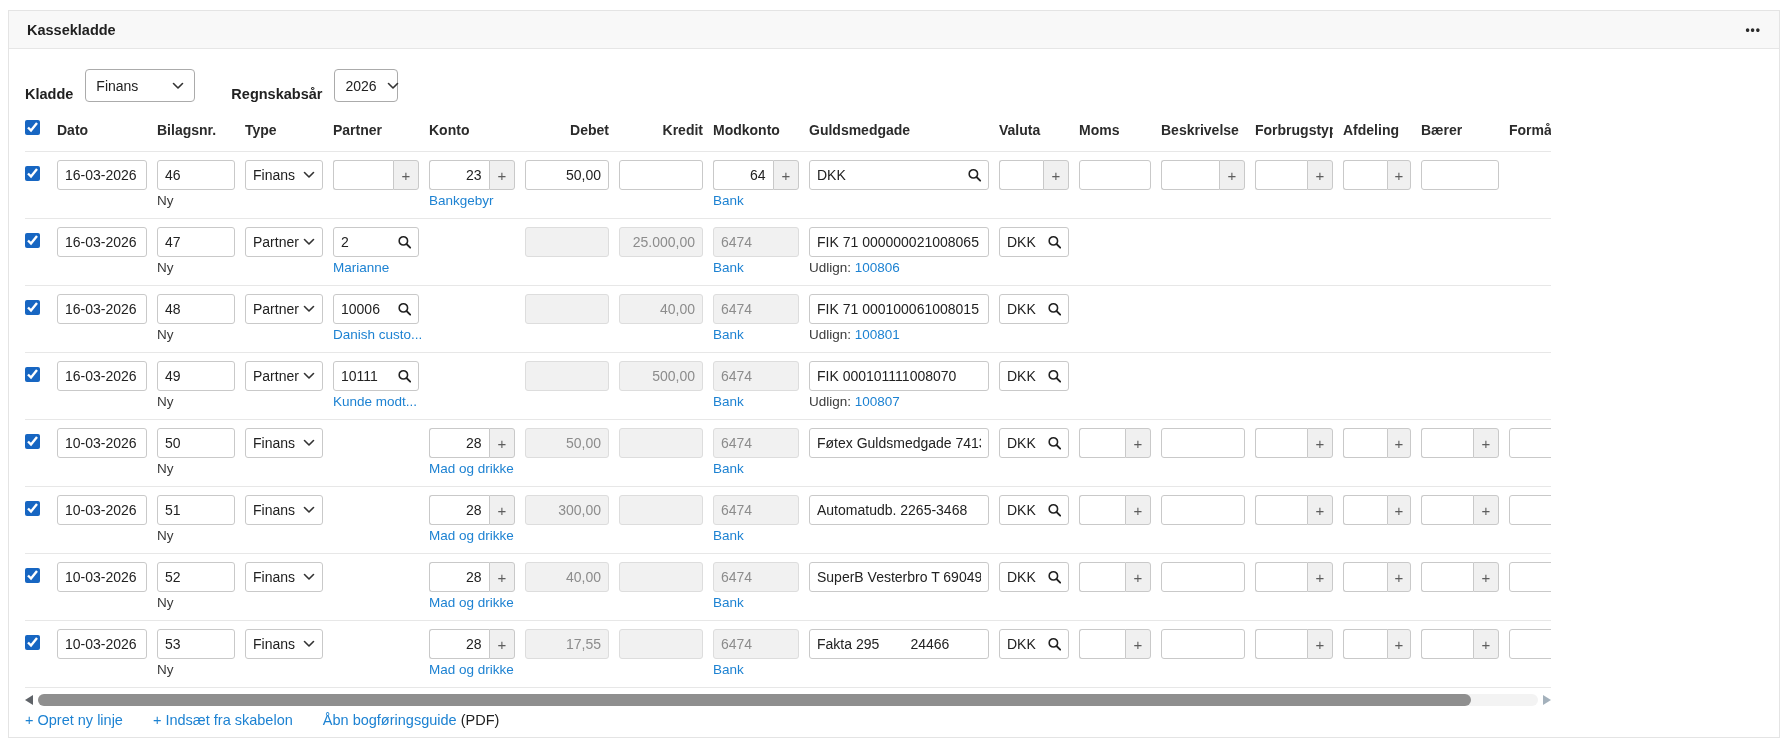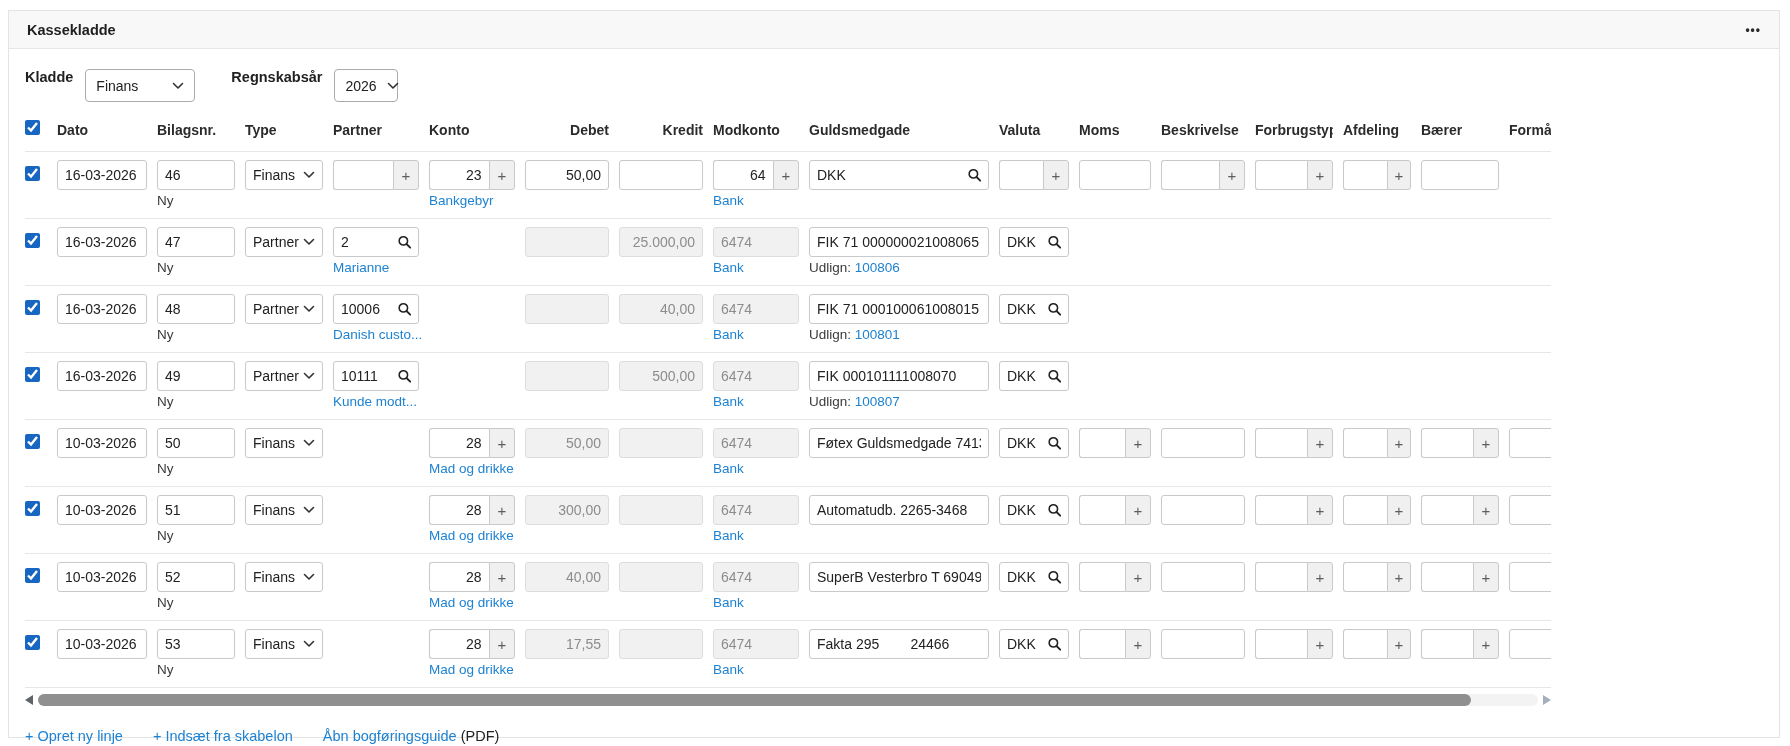--- a/index.html
+++ b/index.html
@@ -6,21 +6,21 @@
   html,body { margin:0; padding:0; background:#fff; font-family:"Liberation Sans","DejaVu Sans",sans-serif; color:#212121; }
   .page { position:relative; width:1790px; height:746px; overflow:hidden; background:#fff; }
 
   .card { position:absolute; left:8px; top:10px; width:1772px; height:728px; border:1px solid #e4e4e4; background:#fff; }
 
   .titlebar { display:flex; justify-content:space-between; align-items:center; background:#f8f8f8; border-bottom:1px solid #e6e6e6; padding:10px 18px; height:38px; }
   .title { font-size:14.5px; font-weight:700; }
   .more { font-size:12px; font-weight:700; letter-spacing:1px; color:#2b2b2b; cursor:pointer; }
 
   .toolbar { display:flex; align-items:center; gap:36px; padding:20px 16px 12px; }
-  .field { display:flex; align-items:flex-start; gap:12px; }
+  .field { display:flex; align-items:flex-end; gap:12px; }
   .field-label { font-size:14.5px; font-weight:600; }
   .selectbox { display:flex; align-items:center; justify-content:space-between; gap:10px; height:33px; border:1px solid #ababab; border-radius:4px; padding:0 10px; background:#fff; cursor:pointer; font-size:14px; }
   .sb-kladde { width:110px; }
   .sb-year { width:64px; }
 
   .table-wrap { width:1526px; margin-left:16px; overflow:hidden; }
   .grid { display:grid; grid-template-columns:22px 90px 78px 78px 86px 86px 84px 84px 86px 180px 70px 72px 84px 78px 68px 78px 90px; column-gap:10px; align-items:center; }
   .head { padding:6px 0 12px; }
   .hcell { font-size:14px; font-weight:600; color:#2b2b2b; white-space:nowrap; overflow:hidden; }
   .h-right { text-align:right; }
@@ -50,21 +50,21 @@
   .link { color:#1d82d2; cursor:pointer; text-decoration:none; white-space:nowrap; }
   .cbx { width:15px; height:15px; accent-color:#1766c2; cursor:pointer; margin:0; }
 
   .scroll-row { display:flex; align-items:center; width:1526px; margin:4px 0 0 16px; height:16px; }
   .arr { width:0; height:0; cursor:pointer; }
   .arr-left { border-top:5px solid transparent; border-bottom:5px solid transparent; border-right:8px solid #5f6368; margin-right:5px; }
   .arr-right { border-top:5px solid transparent; border-bottom:5px solid transparent; border-left:8px solid #a4b1bc; margin-left:5px; }
   .track { position:relative; flex:1; height:12px; background:#f3f3f3; border-radius:6px; }
   .thumb { position:absolute; left:0; top:0; width:95.5%; height:12px; background:#8f8f8f; border-radius:6px; cursor:pointer; }
 
-  .footer-links { display:flex; align-items:center; gap:30px; margin:20px 16px; font-size:14.5px; }
+  .footer-links { display:flex; align-items:center; gap:30px; margin:4px 16px; font-size:14.5px; }
   .pdf-note { color:#222; }
 </style>
 </head>
 <body>
 
 <div class="page">
   <div class="card">
 
     <div class="titlebar">
       <span class="title">Kassekladde</span>

